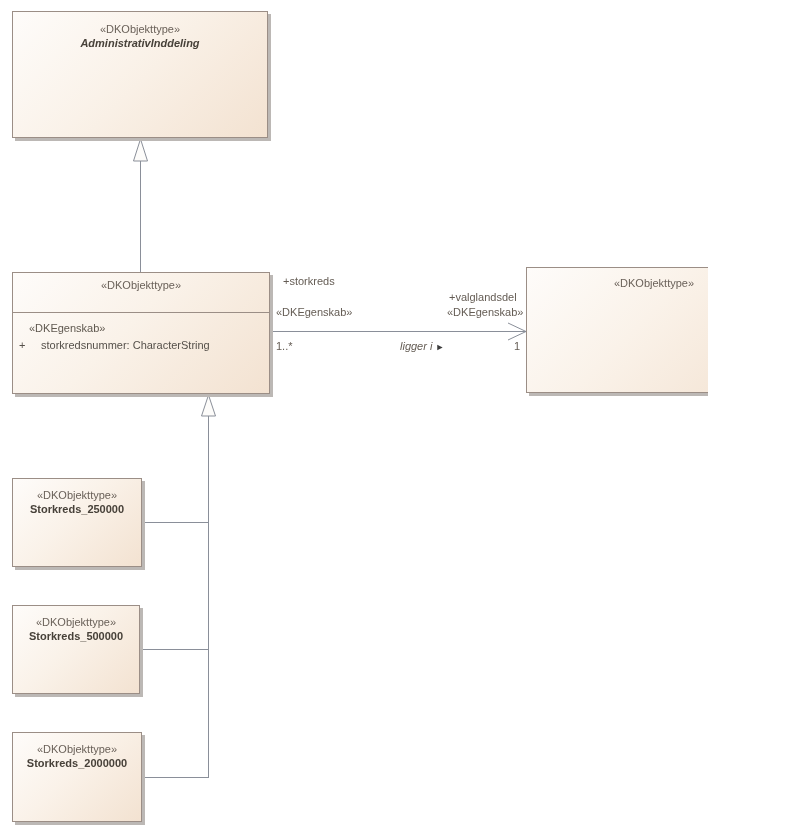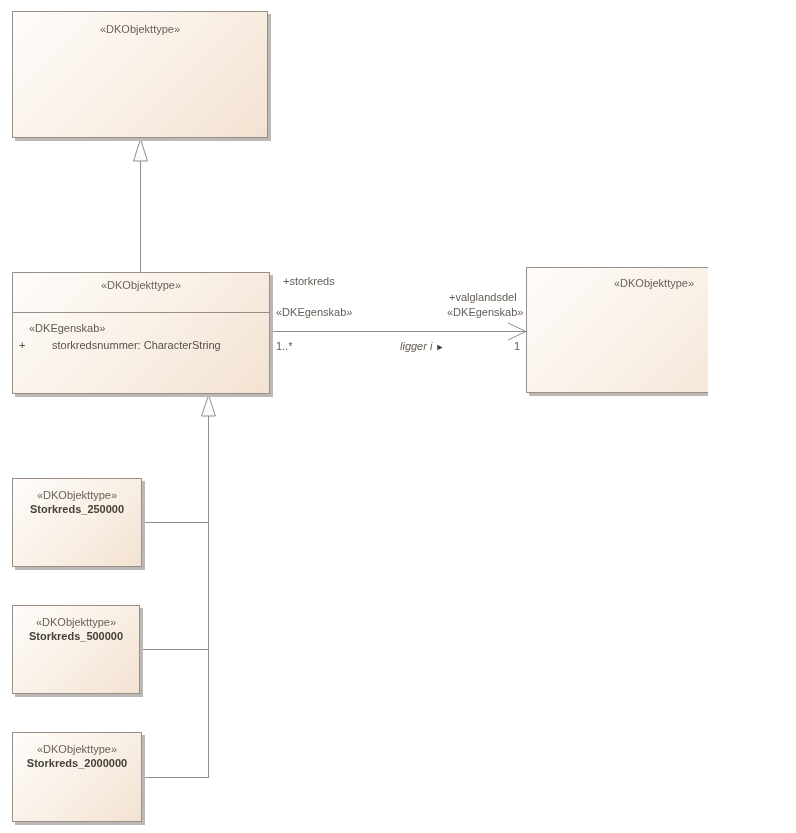--- a/index.html
+++ b/index.html
@@ -36,21 +36,21 @@
   .attr-stereotype{
     font-size:11px;line-height:13px;color:#5f584f;
     margin:9px 0 0 16px;
   }
   .attr-row{
     position:relative;
     font-size:11px;line-height:14px;color:#55504a;
     margin-top:3px;
   }
   .attr-vis{position:absolute;left:6px;top:0;}
-  .attr-text{margin-left:39px;}
+  .attr-text{margin-left:28px;}
   .edge-label{
     position:absolute;z-index:3;
     font-size:11px;line-height:13px;color:#645c54;
     white-space:nowrap;
   }
   .assoc-name .dir{color:#3c3c3c;font-size:9px;margin-left:3px;}
 </style>
 </head>
 <body>
 
@@ -73,20 +73,21 @@
 
     <g>
       <line x1="270" y1="331.5" x2="526" y2="331.5" stroke="#8a8f99" stroke-width="1"></line>
       <polyline points="508,323 526,331.5 508,340" fill="none" stroke="#8a8f99" stroke-width="1" shape-rendering="auto"></polyline>
     </g>
   </svg>
 
   <div class="uml-class" style="left:12px;top:11px;width:256px;height:127px;">
     <div class="compartment head" style="padding-top:10px;">
       <div class="stereotype">«DKObjekttype»</div>
+      <div class="class-name abstract">AdministrativInddeling</div>
     </div>
   </div>
 
   <div class="uml-class" style="left:12px;top:272px;width:258px;height:122px;">
     <div class="compartment head" style="height:39px;box-sizing:border-box;padding-top:5px;">
       <div class="stereotype">«DKObjekttype»</div>
     </div>
     <div class="compartment attrs" style="height:81px;box-sizing:border-box;">
       <div class="attr-stereotype">«DKEgenskab»</div>
       <div class="attr-row">

